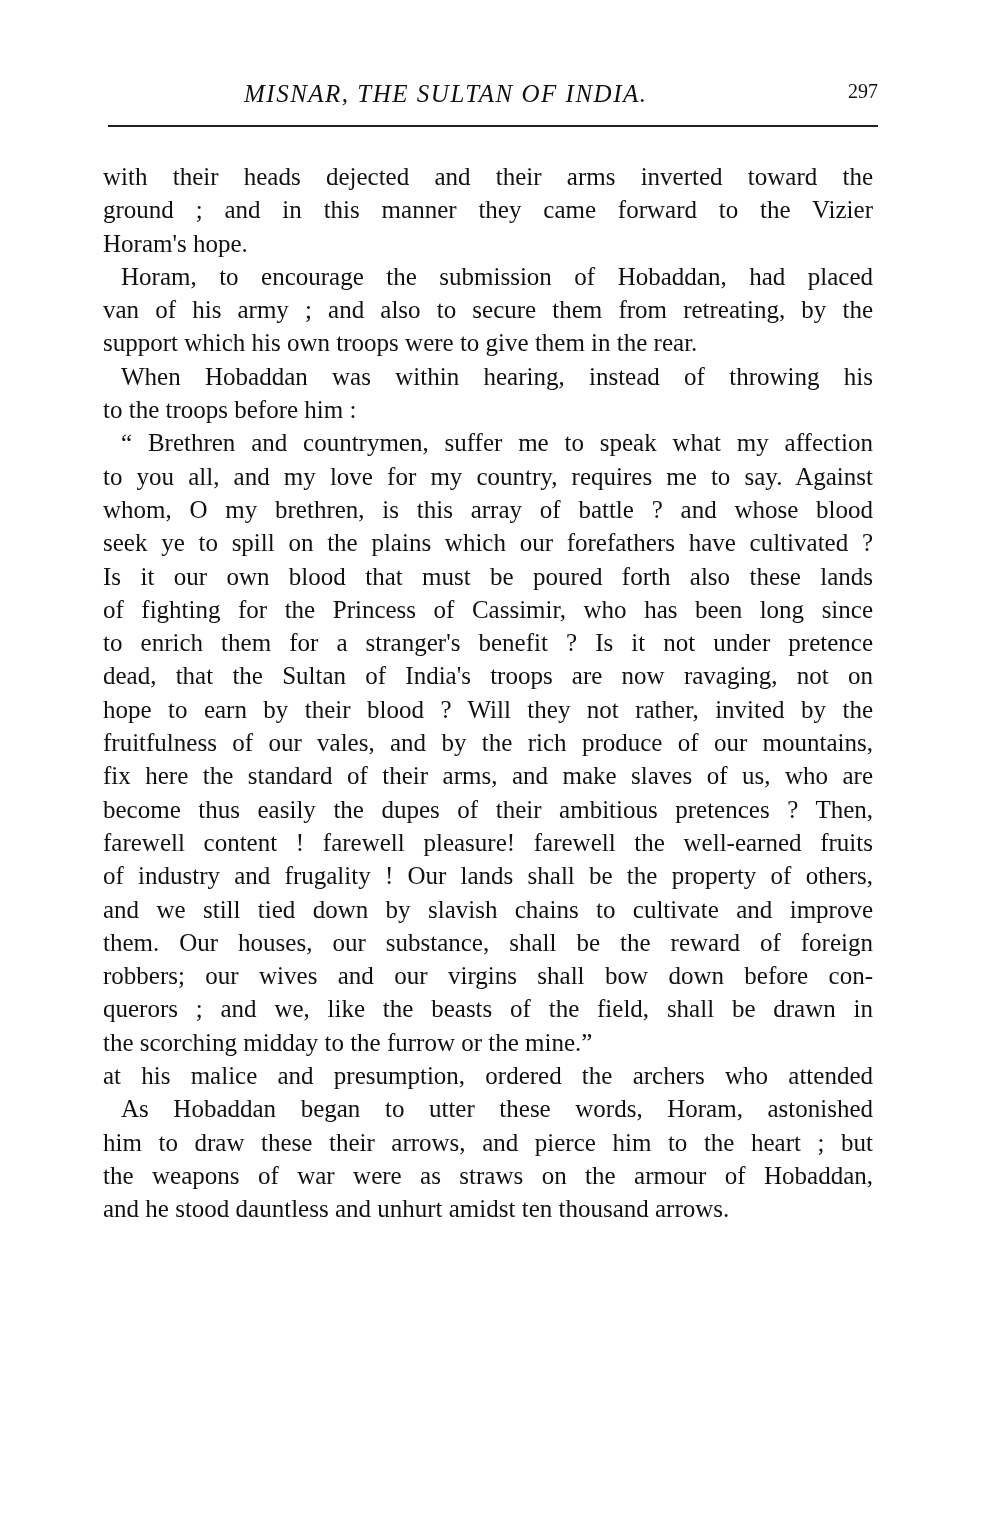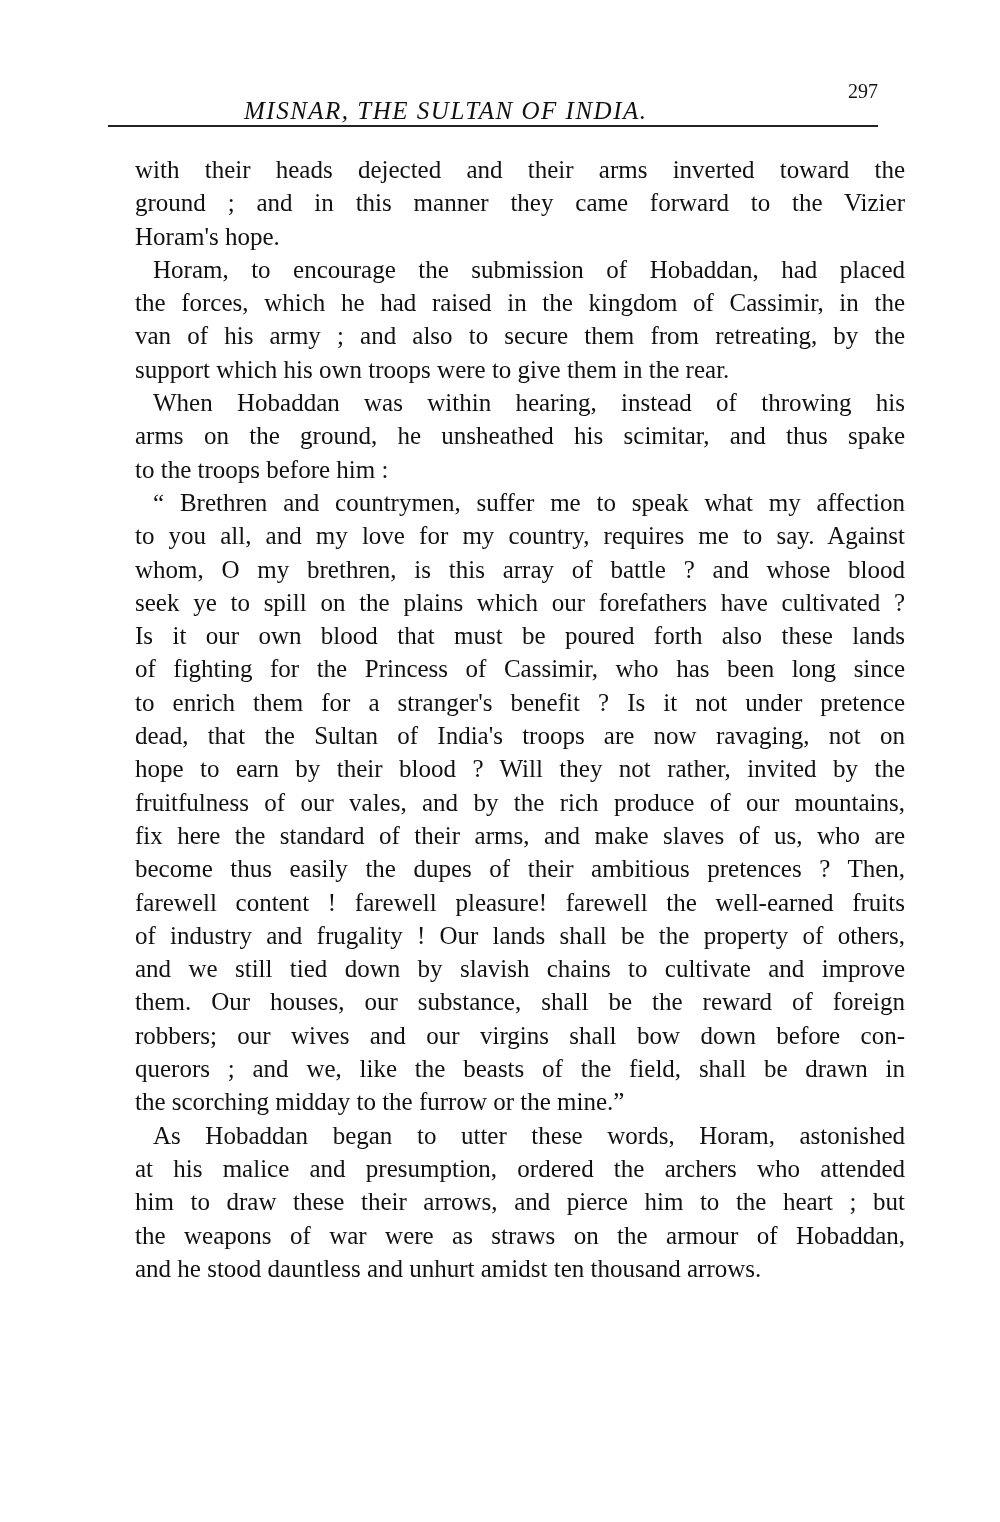--- a/index.html
+++ b/index.html
@@ -1,23 +1,23 @@
 <!DOCTYPE html>
 <html><head>
 <meta charset="utf-8">
 <style>
   html, body { margin: 0; padding: 0; background: #ffffff; }
   body { width: 1000px; height: 1522px; position: relative; overflow: hidden;
          font-family: "Liberation Serif", "DejaVu Serif", serif; color: #111; }
   .header { position: absolute; left: 108px; top: 80px; width: 770px; height: 40px; }
   .running-title { position: absolute; left: 136px; top: 0; font-style: italic;
-                   font-size: 25px; letter-spacing: 1.5px; white-space: nowrap; margin-top: 17px; }
+                   font-size: 25px; letter-spacing: 1.5px; white-space: nowrap; }
   .page-number { position: absolute; right: 0; top: 0; font-size: 20px; }
   .rule { position: absolute; left: 108px; top: 125px; width: 770px; height: 2px; background: #222; }
-  .body-text { position: absolute; left: 103px; top: 153px; width: 770px; margin-left: 32px; }
+  .body-text { position: absolute; left: 103px; top: 160px; width: 770px; }
   .line { display: block; height: 33.3px; line-height: 33.3px; font-size: 25px;
           white-space: nowrap; text-align: justify; text-align-last: justify; }
   .line.last { text-align-last: left; }
   .line.indent { padding-left: 18px; }
 </style>
 </head>
 <body>
 
 <div class="header">
   <span class="running-title">MISNAR, THE SULTAN OF INDIA.</span>
@@ -28,28 +28,26 @@
 <div class="body-text">
 
   <div>
     <span class="line">with their heads dejected and their arms inverted toward the</span>
     <span class="line">ground ; and in this manner they came forward to the Vizier</span>
     <span class="line last">Horam's hope.</span>
   </div>
 
   <div>
     <span class="line indent">Horam, to encourage the submission of Hobaddan, had placed</span>
-    <span class="line">the forces, which he had raised in the kingdom of Cassimir, in the</span>
     <span class="line">van of his army ; and also to secure them from retreating, by the</span>
     <span class="line last">support which his own troops were to give them in the rear.</span>
   </div>
 
   <div>
     <span class="line indent">When Hobaddan was within hearing, instead of throwing his</span>
-    <span class="line">arms on the ground, he unsheathed his scimitar, and thus spake</span>
     <span class="line last">to the troops before him :</span>
   </div>
 
   <div>
     <span class="line indent">“ Brethren and countrymen, suffer me to speak what my affection</span>
     <span class="line">to you all, and my love for my country, requires me to say.  Against</span>
     <span class="line">whom, O my brethren, is this array of battle ? and whose blood</span>
     <span class="line">seek ye to spill on the plains which our forefathers have cultivated ?</span>
     <span class="line">Is it our own blood that must be poured forth also these lands</span>
     <span class="line">of fighting for the Princess of Cassimir, who has been long since</span>
@@ -62,19 +60,19 @@
     <span class="line">farewell content ! farewell pleasure! farewell the well-earned fruits</span>
     <span class="line">of industry and frugality !  Our lands shall be the property of others,</span>
     <span class="line">and we still tied down by slavish chains to cultivate and improve</span>
     <span class="line">them.   Our houses, our substance, shall be the reward of foreign</span>
     <span class="line">robbers; our wives and our virgins shall bow down before con-</span>
     <span class="line">querors ; and we, like the beasts of the field, shall be drawn in</span>
     <span class="line last">the scorching midday to the furrow or the mine.”</span>
   </div>
 
   <div>
+    <span class="line">at his malice and presumption, ordered the archers who attended</span>
     <span class="line indent">As Hobaddan began to utter these words, Horam, astonished</span>
-    <span class="line">at his malice and presumption, ordered the archers who attended</span>
     <span class="line">him to draw these their arrows, and pierce him to the heart ; but</span>
     <span class="line">the weapons of war were as straws on the armour of Hobaddan,</span>
     <span class="line last">and he stood dauntless and unhurt amidst ten thousand arrows.</span>
   </div>
 </div>
 
 </body></html>

